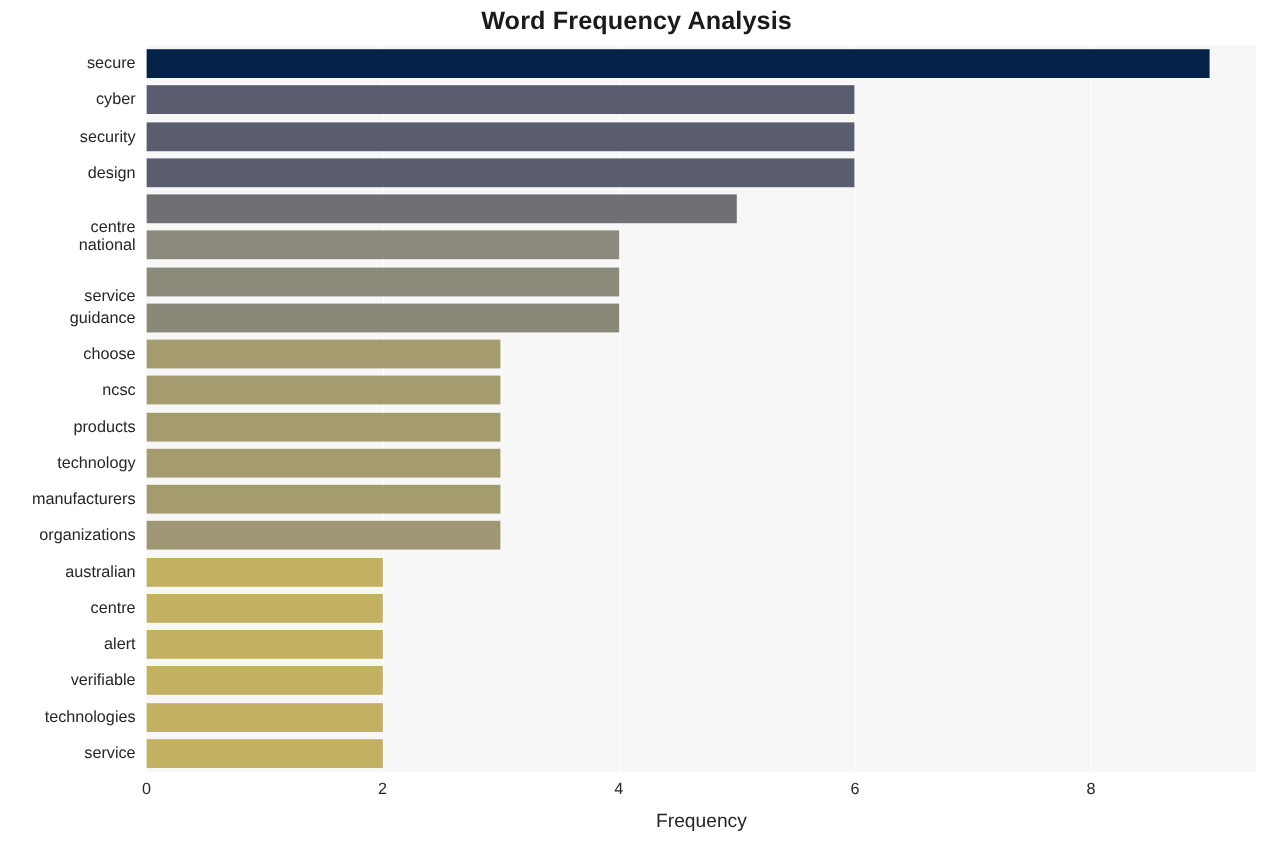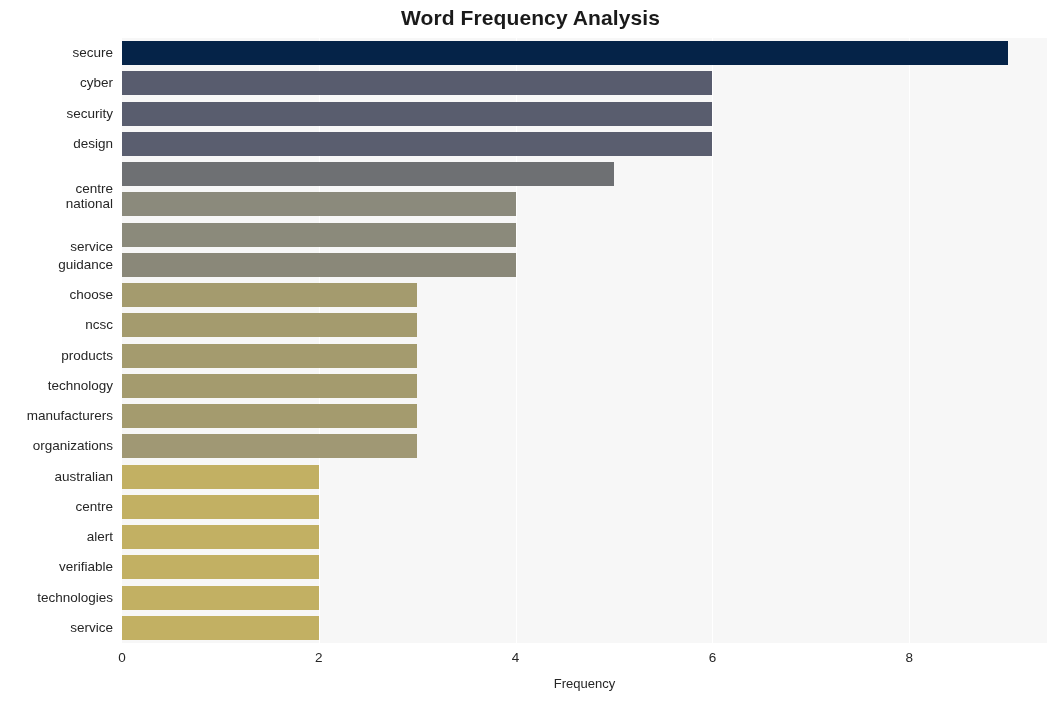--- a/index.html
+++ b/index.html
@@ -97,21 +97,21 @@
     text-align: center;
     transform: translateX(-50%);
     white-space: nowrap;
   }
   #x-axis-title {
     position: absolute;
     top: 33px;
     left: 122px;
     width: 925px;
     text-align: center;
-    font-size: 13px;
+    font-size: 16px;
     color: #262626;
   }
 </style>
 </head>
 <body>
 
 <div id="figure">
 
   <div id="chart-title">Word Frequency Analysis</div>
 

